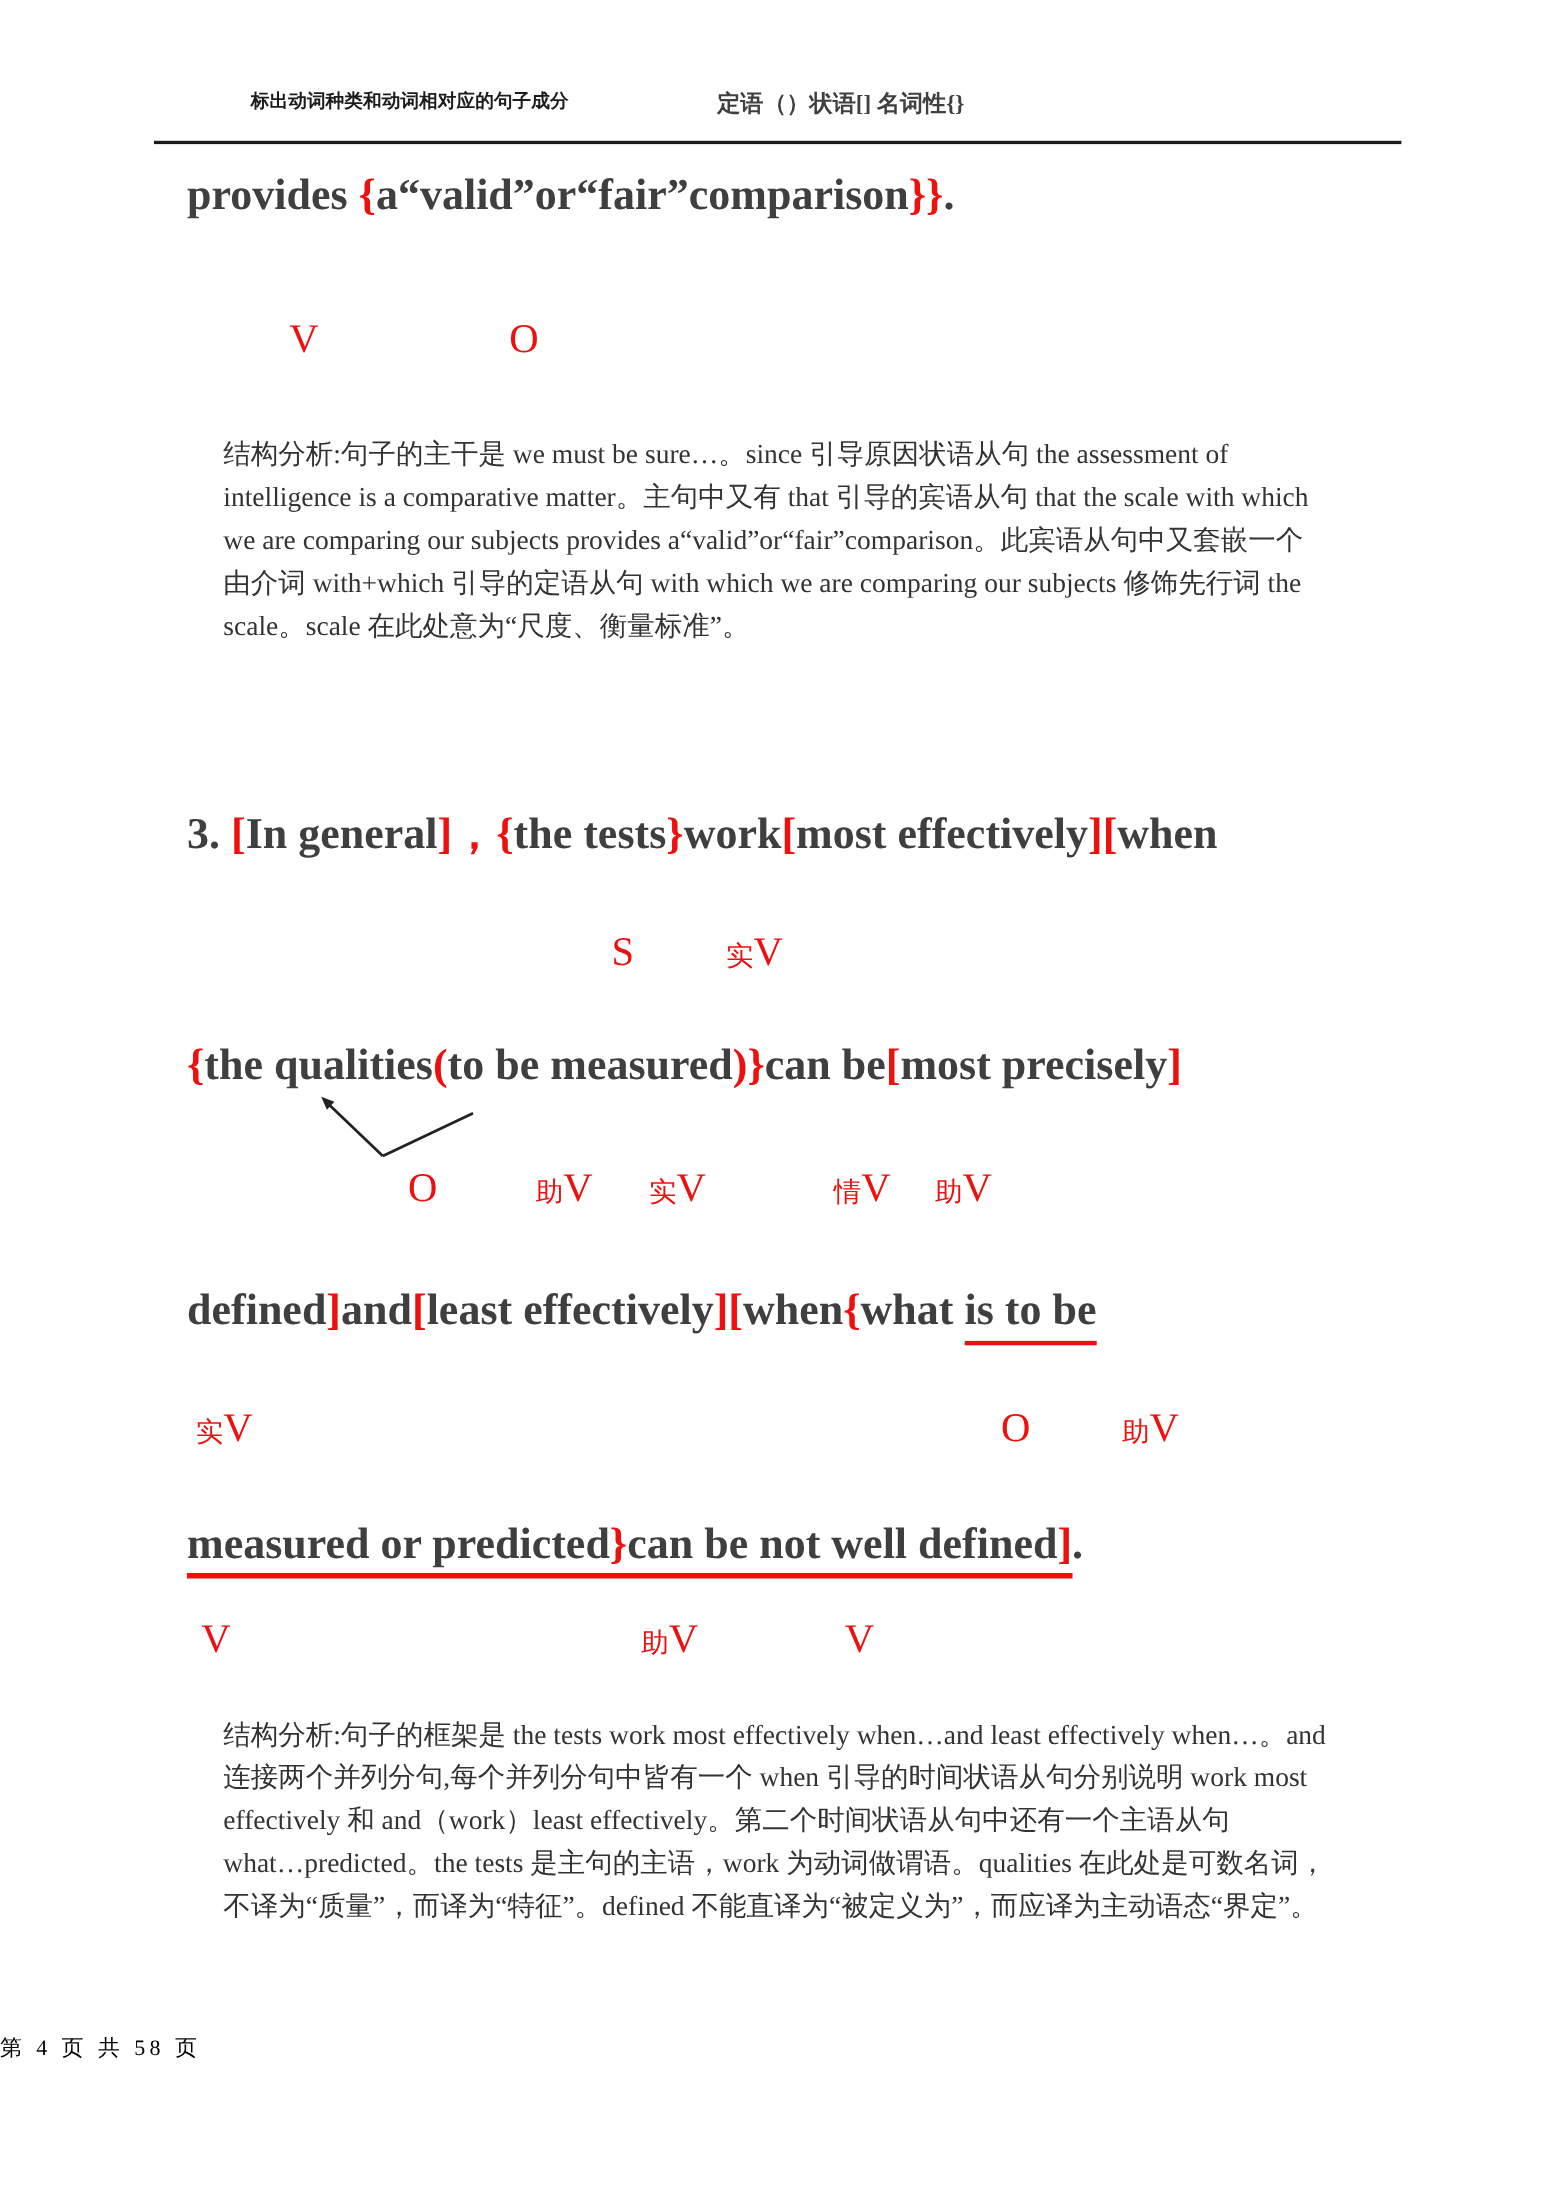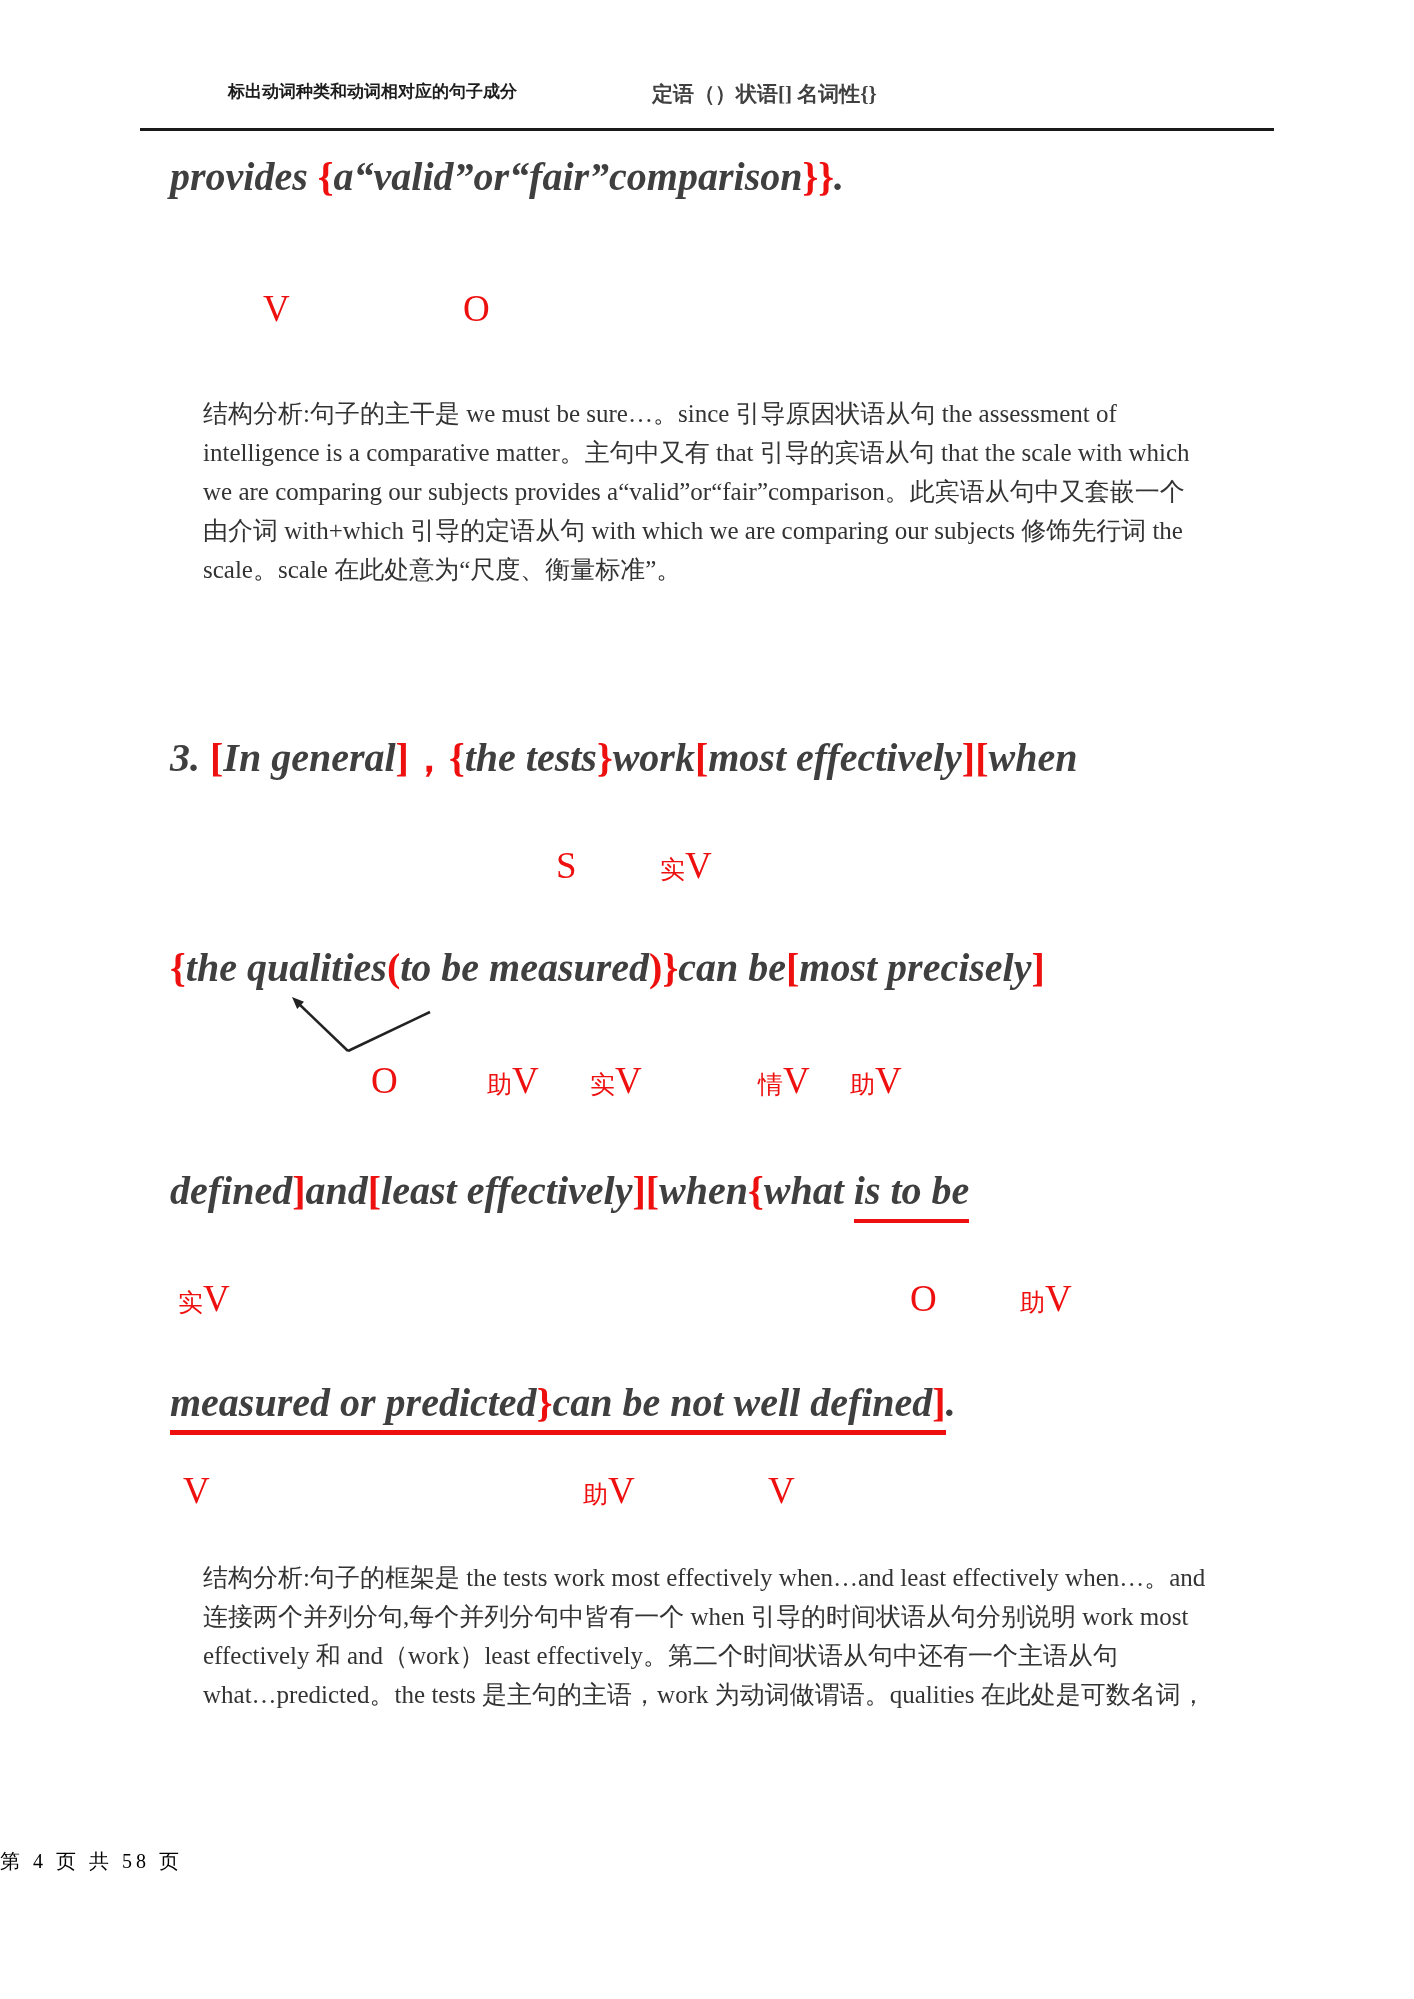--- a/index.html
+++ b/index.html
@@ -5,21 +5,21 @@
   html,body{margin:0;padding:0;background:#ffffff;}
   .page{position:relative;width:1414px;height:1999px;background:#fff;overflow:hidden;
         font-family:"Liberation Serif","DejaVu Serif",serif;}
 
   .hdr-l{position:absolute;left:228px;top:80px;font-size:17px;font-weight:bold;color:#1c1c1c;white-space:nowrap;}
   .hdr-r{position:absolute;left:652px;top:80px;font-size:21px;font-weight:bold;color:#404040;white-space:nowrap;}
   .hdr-rule{position:absolute;left:140px;top:128px;width:1134px;height:3px;background:#1a1a1a;}
 
   .h{position:absolute;left:170px;font-size:40px;font-weight:bold;color:#3f3f3f;white-space:nowrap;line-height:1.25;}
   .h .r{color:#ee0f0f;}
-  .h .k{color:#3f3f3f;font-style:italic;}
+  .h .k{color:#3f3f3f;}
   .u-red{border-bottom:4px solid #ee0f0f;padding-bottom:6px;}
   .redline{border-bottom:5px solid #ee0f0f;padding-bottom:5px;margin-top:33px;}
 
   .lab{position:absolute;color:#ee0f0f;white-space:nowrap;line-height:1;font-weight:normal;}
   .lab .big{font-size:37px;}
   .lab .zh{font-size:25px;}
 
   .para{position:absolute;left:203px;font-size:25px;line-height:39px;color:#333333;white-space:nowrap;}
 
   .arrow{position:absolute;left:278px;top:991px;}
@@ -88,17 +88,18 @@
 
   <span class="lab" style="left:183px;top:1472px"><span class="big">V</span></span>
   <span class="lab" style="left:583px;top:1472px"><span class="zh">助</span><span class="big">V</span></span>
   <span class="lab" style="left:768px;top:1472px"><span class="big">V</span></span>
 
   <div class="para" style="top:1558px">
     <div>结构分析:句子的框架是 the tests work most effectively when…and least effectively when…。and</div>
     <div>连接两个并列分句,每个并列分句中皆有一个 when 引导的时间状语从句分别说明 work most</div>
     <div>effectively 和 and（work）least effectively。第二个时间状语从句中还有一个主语从句</div>
     <div>what…predicted。the tests 是主句的主语，work 为动词做谓语。qualities 在此处是可数名词，</div>
+    <div>不译为“质量”，而译为“特征”。defined 不能直译为“被定义为”，而应译为主动语态“界定”。</div>
   </div>
 
   <div class="footer">第 4 页 共 58 页</div>
 
 </div>
 
 </body></html>

